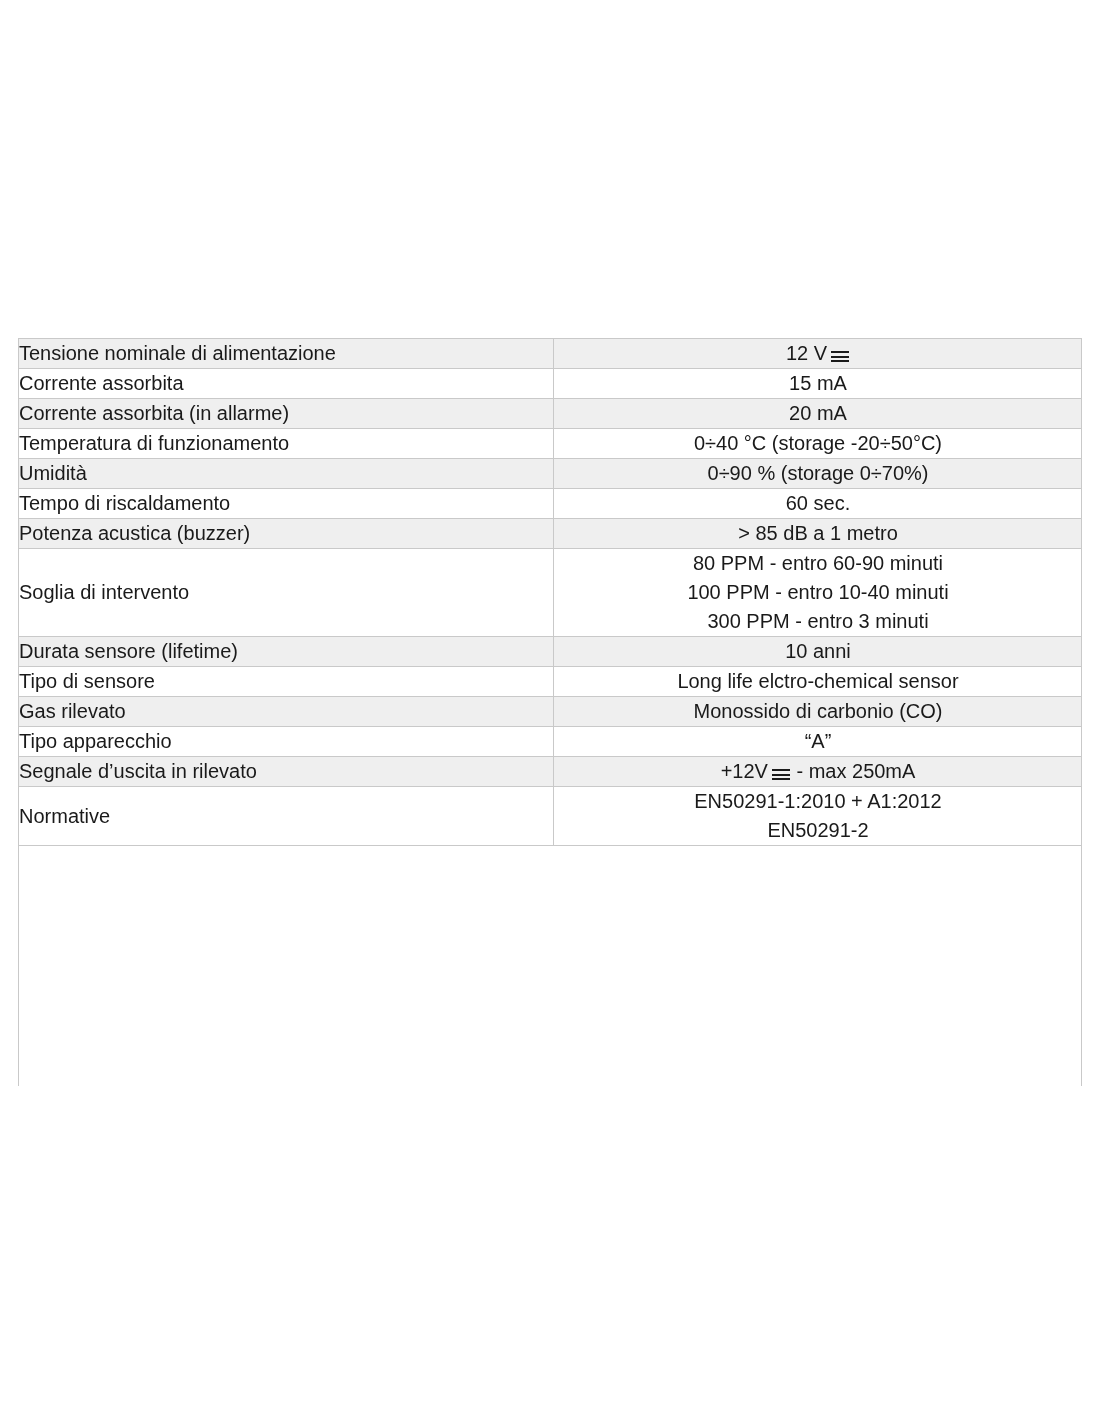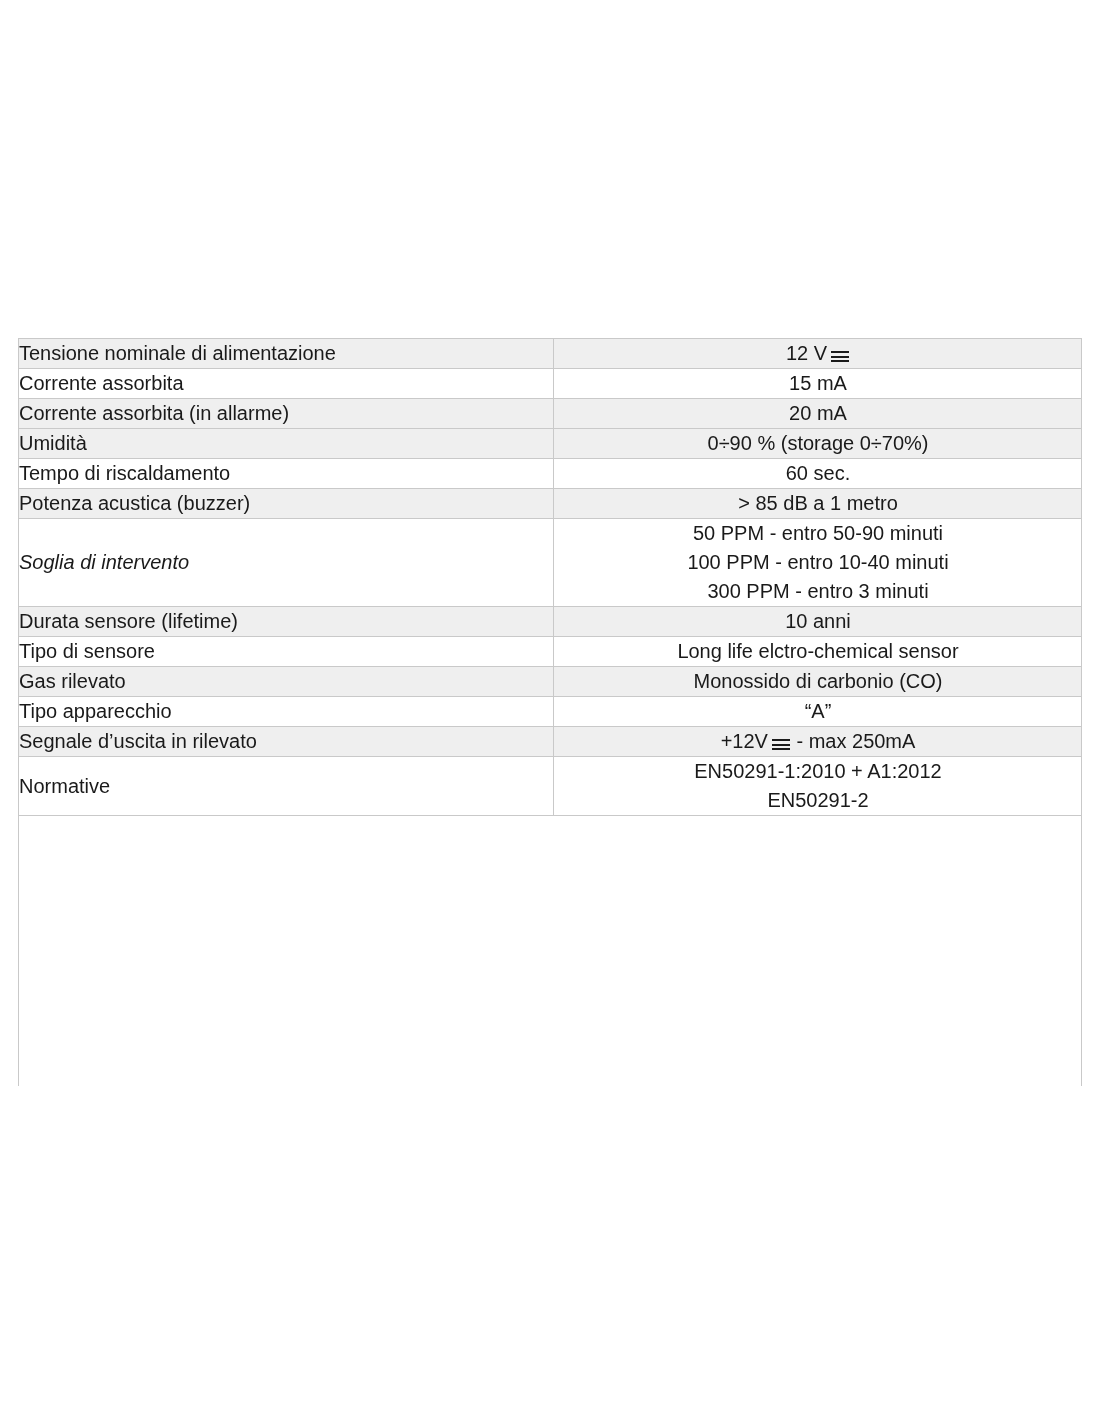--- a/index.html
+++ b/index.html
@@ -85,21 +85,21 @@
   .dc-symbol::after  { top: 9px; }
   .dc-symbol i {
     position: absolute;
     left: 1px;
     top: 13px;
     width: 18px;
     height: 2px;
     background: #1a1a1a;
     display: block;
   }
-  .multi-row td.label-cell { padding-top: 30px; padding-bottom: 30px; font-style: italic; }
+  .multi-row td.label-cell { padding-top: 30px; padding-bottom: 30px; }
 </style>
 </head>
 <body>
 
 <div class="page">
   <div class="spec-table-wrap">
     <table class="spec-table">
       <tbody>
 
         <tr class="shaded">
@@ -116,20 +116,26 @@
           </td>
         </tr>
 
         <tr class="shaded">
           <td class="label-cell">Corrente assorbita (in allarme)</td>
           <td class="value-cell">
             <span class="value-line">20 mA</span>
           </td>
         </tr>
 
+        <tr>
+          <td class="label-cell">Temperatura di funzionamento</td>
+          <td class="value-cell">
+            <span class="value-line">0÷40 °C (storage -20÷50°C)</span>
+          </td>
+        </tr>
 
         <tr class="shaded">
           <td class="label-cell">Umidità</td>
           <td class="value-cell">
             <span class="value-line">0÷90 %  (storage 0÷70%)</span>
           </td>
         </tr>
 
         <tr>
           <td class="label-cell">Tempo di riscaldamento</td>
@@ -141,21 +147,21 @@
         <tr class="shaded">
           <td class="label-cell">Potenza acustica (buzzer)</td>
           <td class="value-cell">
             <span class="value-line">&gt; 85 dB a 1 metro</span>
           </td>
         </tr>
 
         <tr class="multi-row">
           <td class="label-cell">Soglia di intervento</td>
           <td class="value-cell">
-            <span class="value-line">50 PPM  - entro 50-90 minuti</span>
+            <span class="value-line">80 PPM  - entro 60-90 minuti</span>
             <span class="value-line">100 PPM  - entro 10-40 minuti</span>
             <span class="value-line">300 PPM  - entro 3 minuti</span>
           </td>
         </tr>
 
         <tr class="shaded">
           <td class="label-cell">Durata sensore (lifetime)</td>
           <td class="value-cell">
             <span class="value-line">10 anni</span>
           </td>

